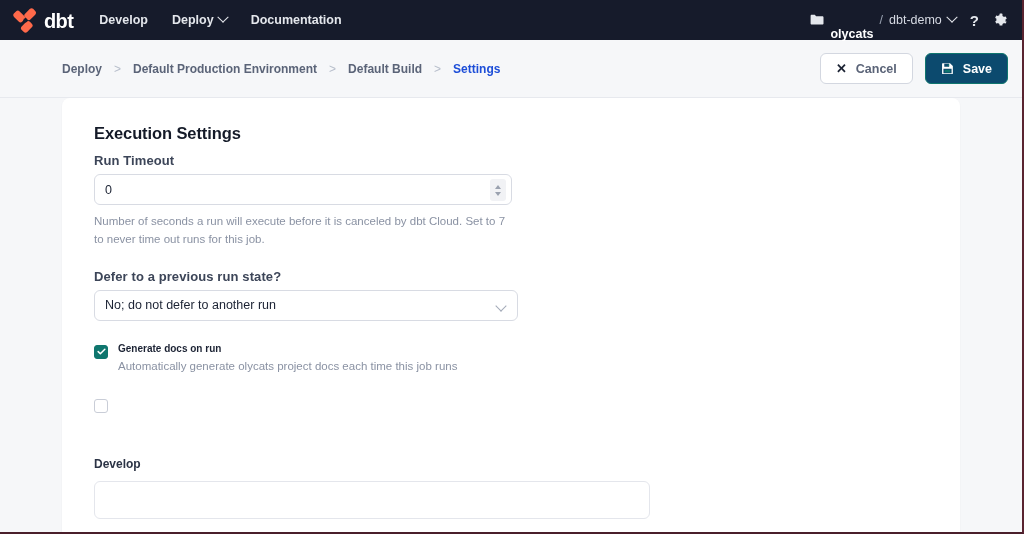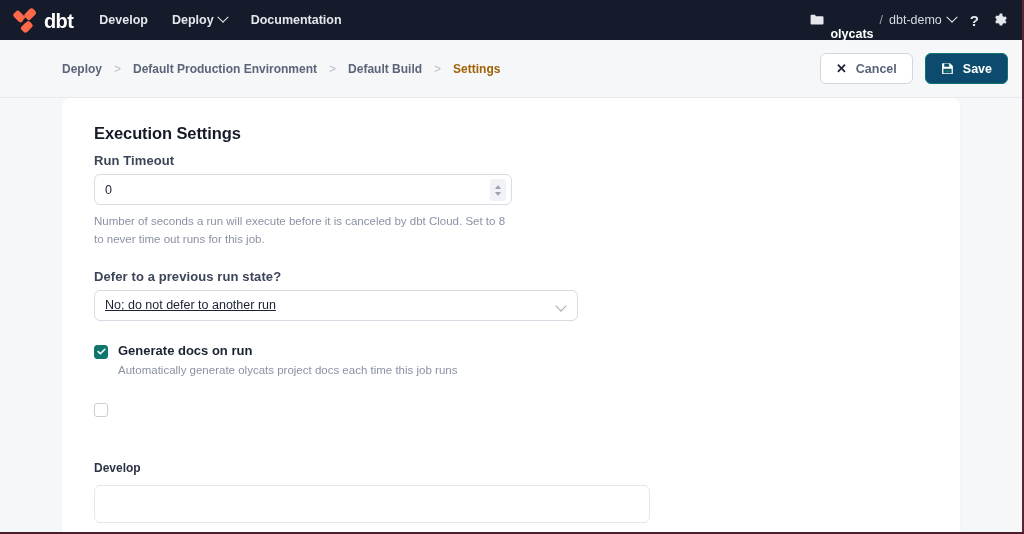--- a/index.html
+++ b/index.html
@@ -136,21 +136,21 @@
     gap: 12px;
     font-size: 12px;
   }
 
   .crumb {
     color: #5B6478;
     font-weight: 700;
     cursor: pointer;
     white-space: nowrap;
   }
-  .crumb.current { color: #a16207; cursor: default; }
+  .crumb.current { color: #1d4ed8; cursor: default; }
 
   .crumb-sep {
     color: #B6BDCA;
     font-size: 12px;
     font-weight: 400;
   }
 
   .crumb-actions {
     margin-left: auto;
     display: flex;
@@ -226,21 +226,21 @@
     background: #ffffff;
     display: flex;
     align-items: center;
     padding: 0 10px;
     font-size: 12.5px;
     color: #1B2233;
     position: relative;
     cursor: text;
   }
 
-  .select-input { width: 484px; cursor: pointer; text-decoration: underline; }
+  .select-input { width: 424px; cursor: pointer; }
 
   .spinner {
     position: absolute;
     right: 5px;
     top: 4px;
     width: 16px;
     height: 22px;
     background: #F1F2F5;
     border-radius: 3px;
     display: flex;
@@ -300,21 +300,21 @@
     cursor: pointer;
     display: flex;
     align-items: center;
     justify-content: center;
   }
   .checkbox.on { background: #0F766E; border: 1px solid #0F766E; }
   .checkbox.off { background: #ffffff; border: 1px solid #C9CDD7; }
   .tick { width: 9px; height: 9px; display: block; }
 
   .check-title {
-    font-size: 13px;
+    font-size: 10px;
     font-weight: 700;
     color: #1B2233;
     margin-bottom: 3px;
   }
   .check-desc {
     font-size: 11.5px;
     color: #8A92A3;
     line-height: 1.6;
     max-width: 400px;
   }
@@ -437,21 +437,21 @@
 
       <div>
         <div class="field-label">Run Timeout</div>
         <div class="text-input">
           <span placeholder="0">0</span>
           <span class="spinner">
             <span class="spin-up"></span>
             <span class="spin-dn"></span>
           </span>
         </div>
-        <div class="helptext">Number of seconds a run will execute before it is canceled by dbt Cloud. Set to 8 to never time out runs for this job.</div>
+        <div class="helptext">Number of seconds a run will execute before it is canceled by dbt Cloud. Set to 7 to never time out runs for this job.</div>
       </div>
 
       <div class="gap-lg"></div>
 
       <div>
         <div class="field-label">Defer to a previous run state?</div>
         <div class="select-input">
           <span>No; do not defer to another run</span>
           <span class="sel-chev"></span>
         </div>

